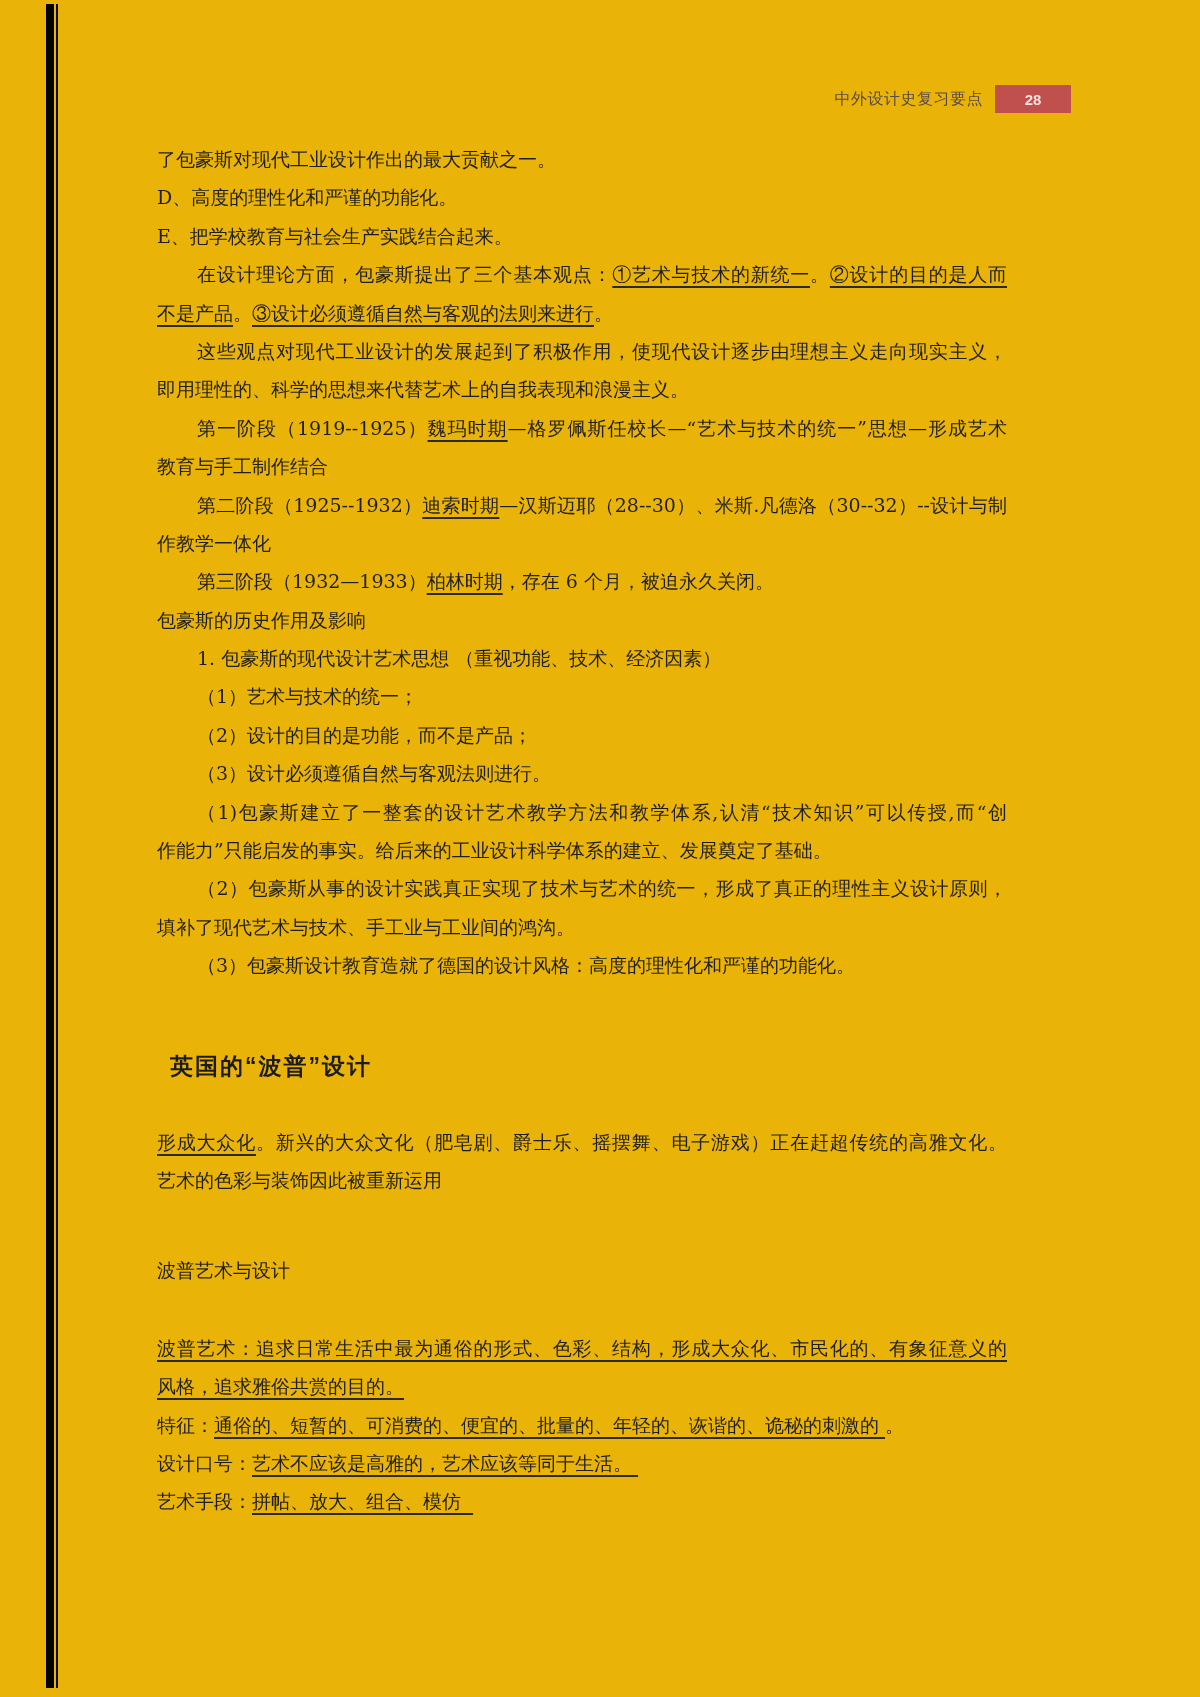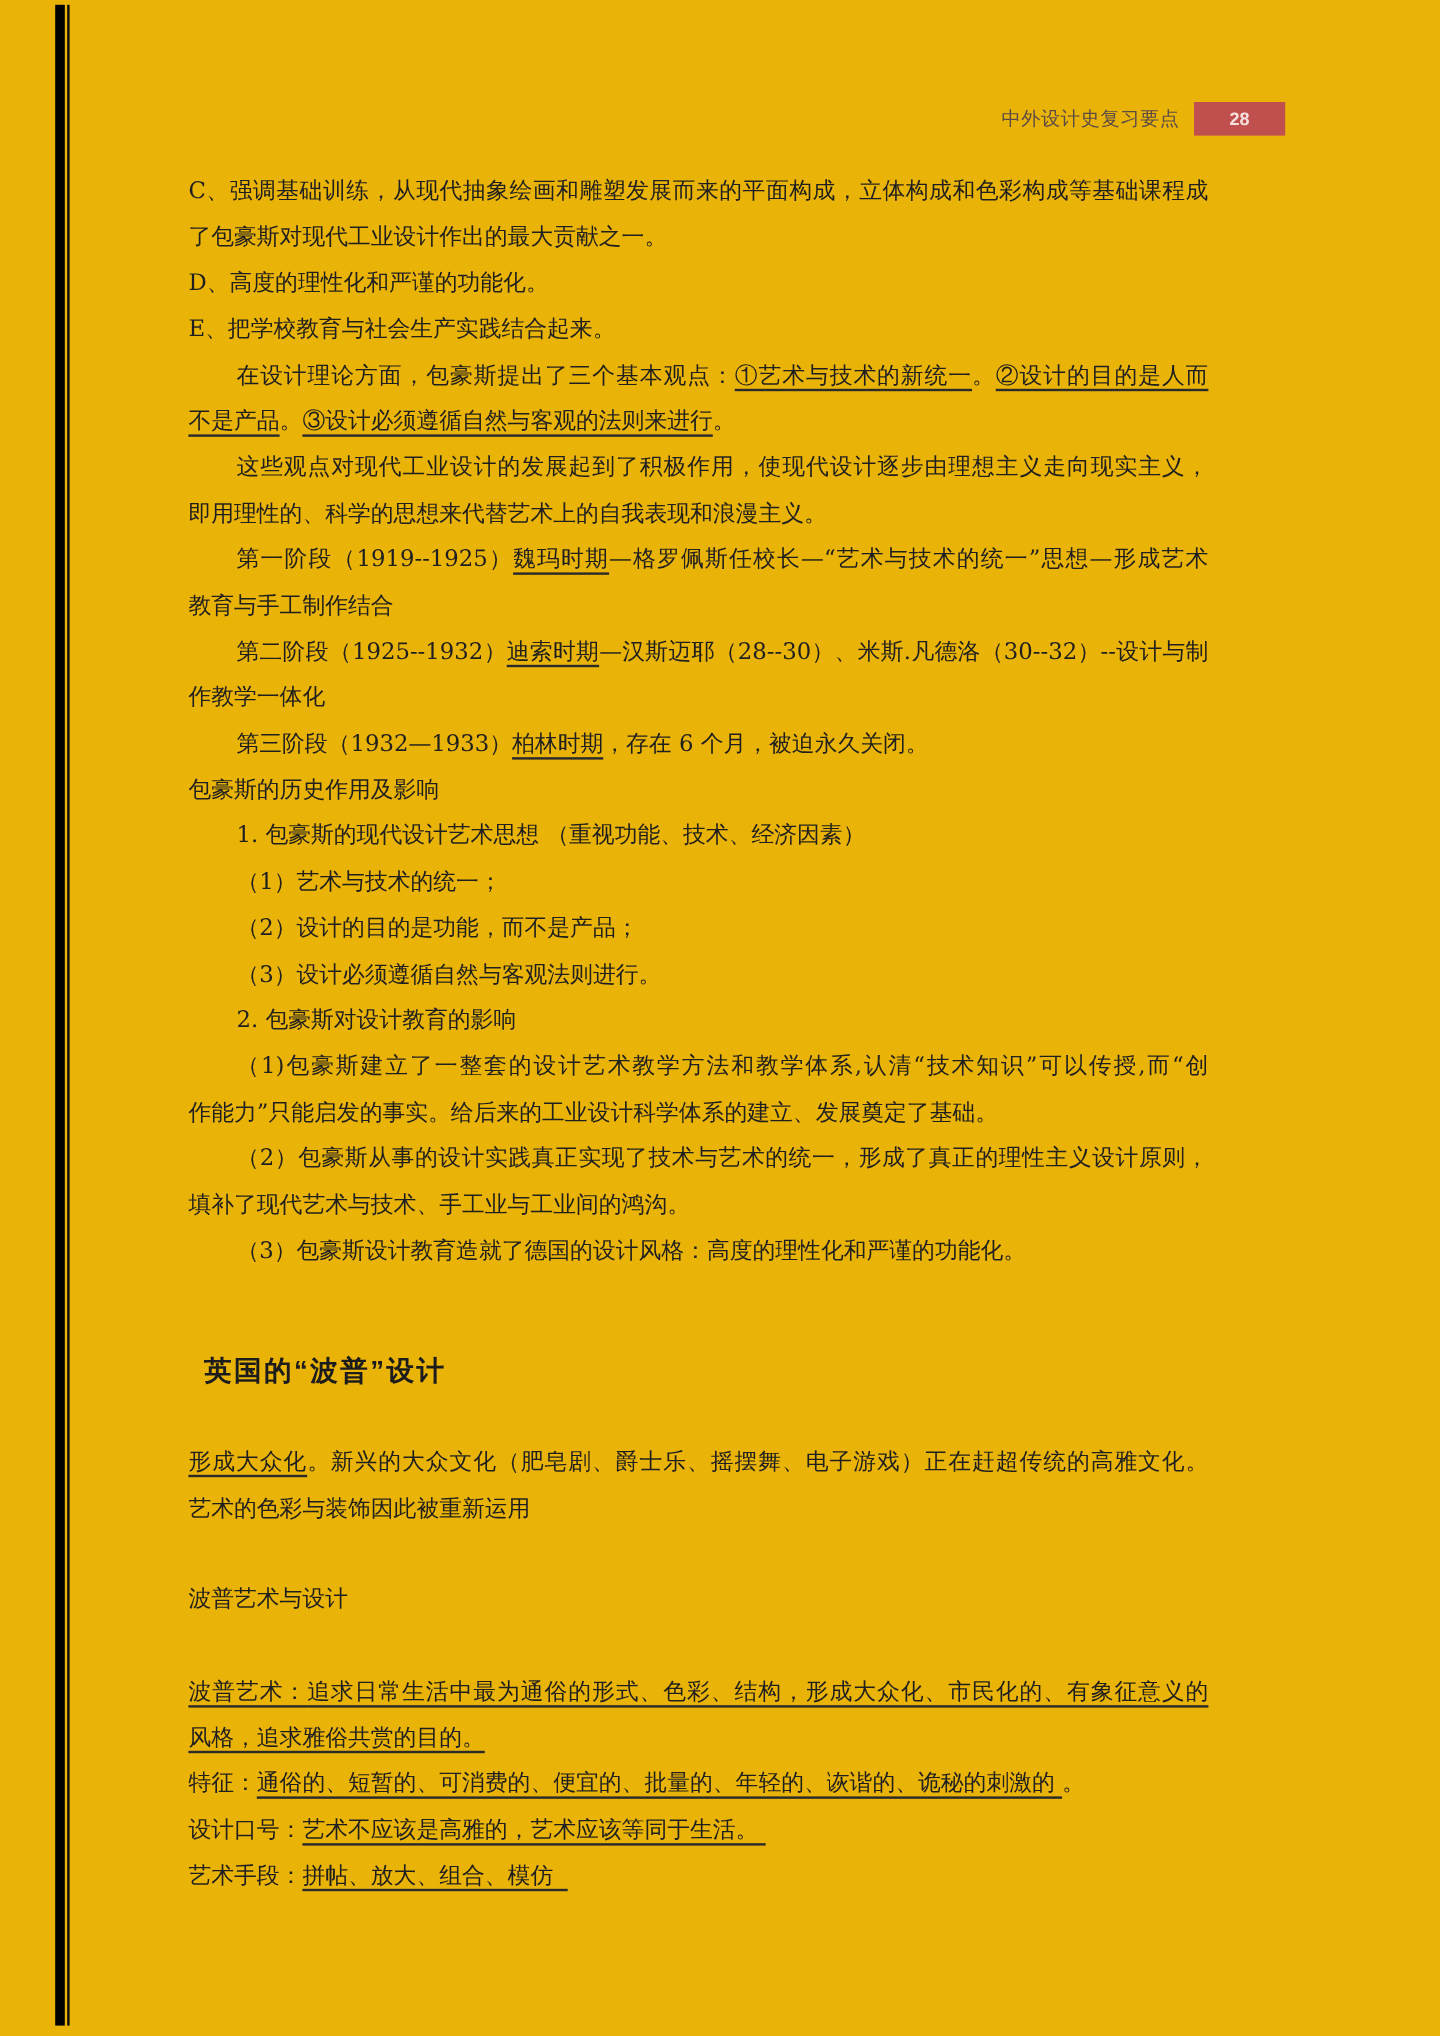--- a/index.html
+++ b/index.html
@@ -62,58 +62,56 @@
   .sec-heading {
     margin: 64px 0 40px 13px;
     font-family: "Liberation Sans", "DejaVu Sans", sans-serif;
     font-weight: bold;
     font-size: 23px;
     line-height: 34px;
     letter-spacing: 2px;
     color: #1c1c1c;
   }
   .sub-heading {
-    margin: 37px 0 39px 0;
+    margin: 52px 0 39px 0;
     font-size: 19px;
     line-height: 38.4px;
     color: #1f1f1f;
   }
 </style>
 </head>
 <body>
 
 <div class="page">
   <div class="spine-thick"></div>
   <div class="spine-thin"></div>
 
   <div class="header">
     <span class="header-title">中外设计史复习要点</span>
     <span class="page-badge" style="background: rgb(192, 80, 77); color: rgb(245, 224, 222); text-align: right;">28</span>
   </div>
 
   <div class="doc">
-      <div class="line full"><span>C、强调基础训练，从现代抽象绘画和雕塑发展而来的平面构成，立体构成和色彩构成等基础课程成</span></div>
       <div class="line"><span>了包豪斯对现代工业设计作出的最大贡献之一。</span></div>
       <div class="line"><span>D、高度的理性化和严谨的功能化。</span></div>
       <div class="line"><span>E、把学校教育与社会生产实践结合起来。</span></div>
       <div class="line ind full"><span>在设计理论方面，包豪斯提出了三个基本观点：</span><span class="u">①艺术与技术的新统一</span><span>。</span><span class="u">②设计的目的是人而</span></div>
       <div class="line"><span class="u">不是产品</span><span>。</span><span class="u">③设计必须遵循自然与客观的法则来进行</span><span>。</span></div>
       <div class="line ind full"><span>这些观点对现代工业设计的发展起到了积极作用，使现代设计逐步由理想主义走向现实主义，</span></div>
       <div class="line"><span>即用理性的、科学的思想来代替艺术上的自我表现和浪漫主义。</span></div>
       <div class="line ind full"><span>第一阶段（1919--1925）</span><span class="u">魏玛时期</span><span>—格罗佩斯任校长—“艺术与技术的统一”思想—形成艺术</span></div>
       <div class="line"><span>教育与手工制作结合</span></div>
       <div class="line ind full"><span>第二阶段（1925--1932）</span><span class="u">迪索时期</span><span>—汉斯迈耶（28--30）、米斯.凡德洛（30--32）--设计与制</span></div>
       <div class="line"><span>作教学一体化</span></div>
       <div class="line ind"><span>第三阶段（1932—1933）</span><span class="u">柏林时期</span><span>，存在 6 个月，被迫永久关闭。</span></div>
       <div class="line"><span>包豪斯的历史作用及影响</span></div>
       <div class="line ind"><span>1. 包豪斯的现代设计艺术思想 （重视功能、技术、经济因素）</span></div>
       <div class="line ind"><span>（1）艺术与技术的统一；</span></div>
       <div class="line ind"><span>（2）设计的目的是功能，而不是产品；</span></div>
       <div class="line ind"><span>（3）设计必须遵循自然与客观法则进行。</span></div>
-      <div class="line ind"><span>2. 包豪斯对设计教育的影响</span></div>
       <div class="line ind full"><span>（1)包豪斯建立了一整套的设计艺术教学方法和教学体系,认清“技术知识”可以传授,而“创</span></div>
       <div class="line"><span>作能力”只能启发的事实。给后来的工业设计科学体系的建立、发展奠定了基础。</span></div>
       <div class="line ind full"><span>（2）包豪斯从事的设计实践真正实现了技术与艺术的统一，形成了真正的理性主义设计原则，</span></div>
       <div class="line"><span>填补了现代艺术与技术、手工业与工业间的鸿沟。</span></div>
       <div class="line ind"><span>（3）包豪斯设计教育造就了德国的设计风格：高度的理性化和严谨的功能化。</span></div>
       <div class="sec-heading">英国的“波普”设计</div>
       <div class="line full"><span class="u">形成大众化</span><span>。新兴的大众文化（肥皂剧、爵士乐、摇摆舞、电子游戏）正在赶超传统的高雅文化。</span></div>
       <div class="line"><span>艺术的色彩与装饰因此被重新运用</span></div>
       <div class="sub-heading">波普艺术与设计</div>
       <div class="line full"><span class="u">波普艺术：</span><span class="u">追求日常生活中最为通俗的形式、色彩、结构，形成大众化、市民化的、有象征意义的</span></div>

